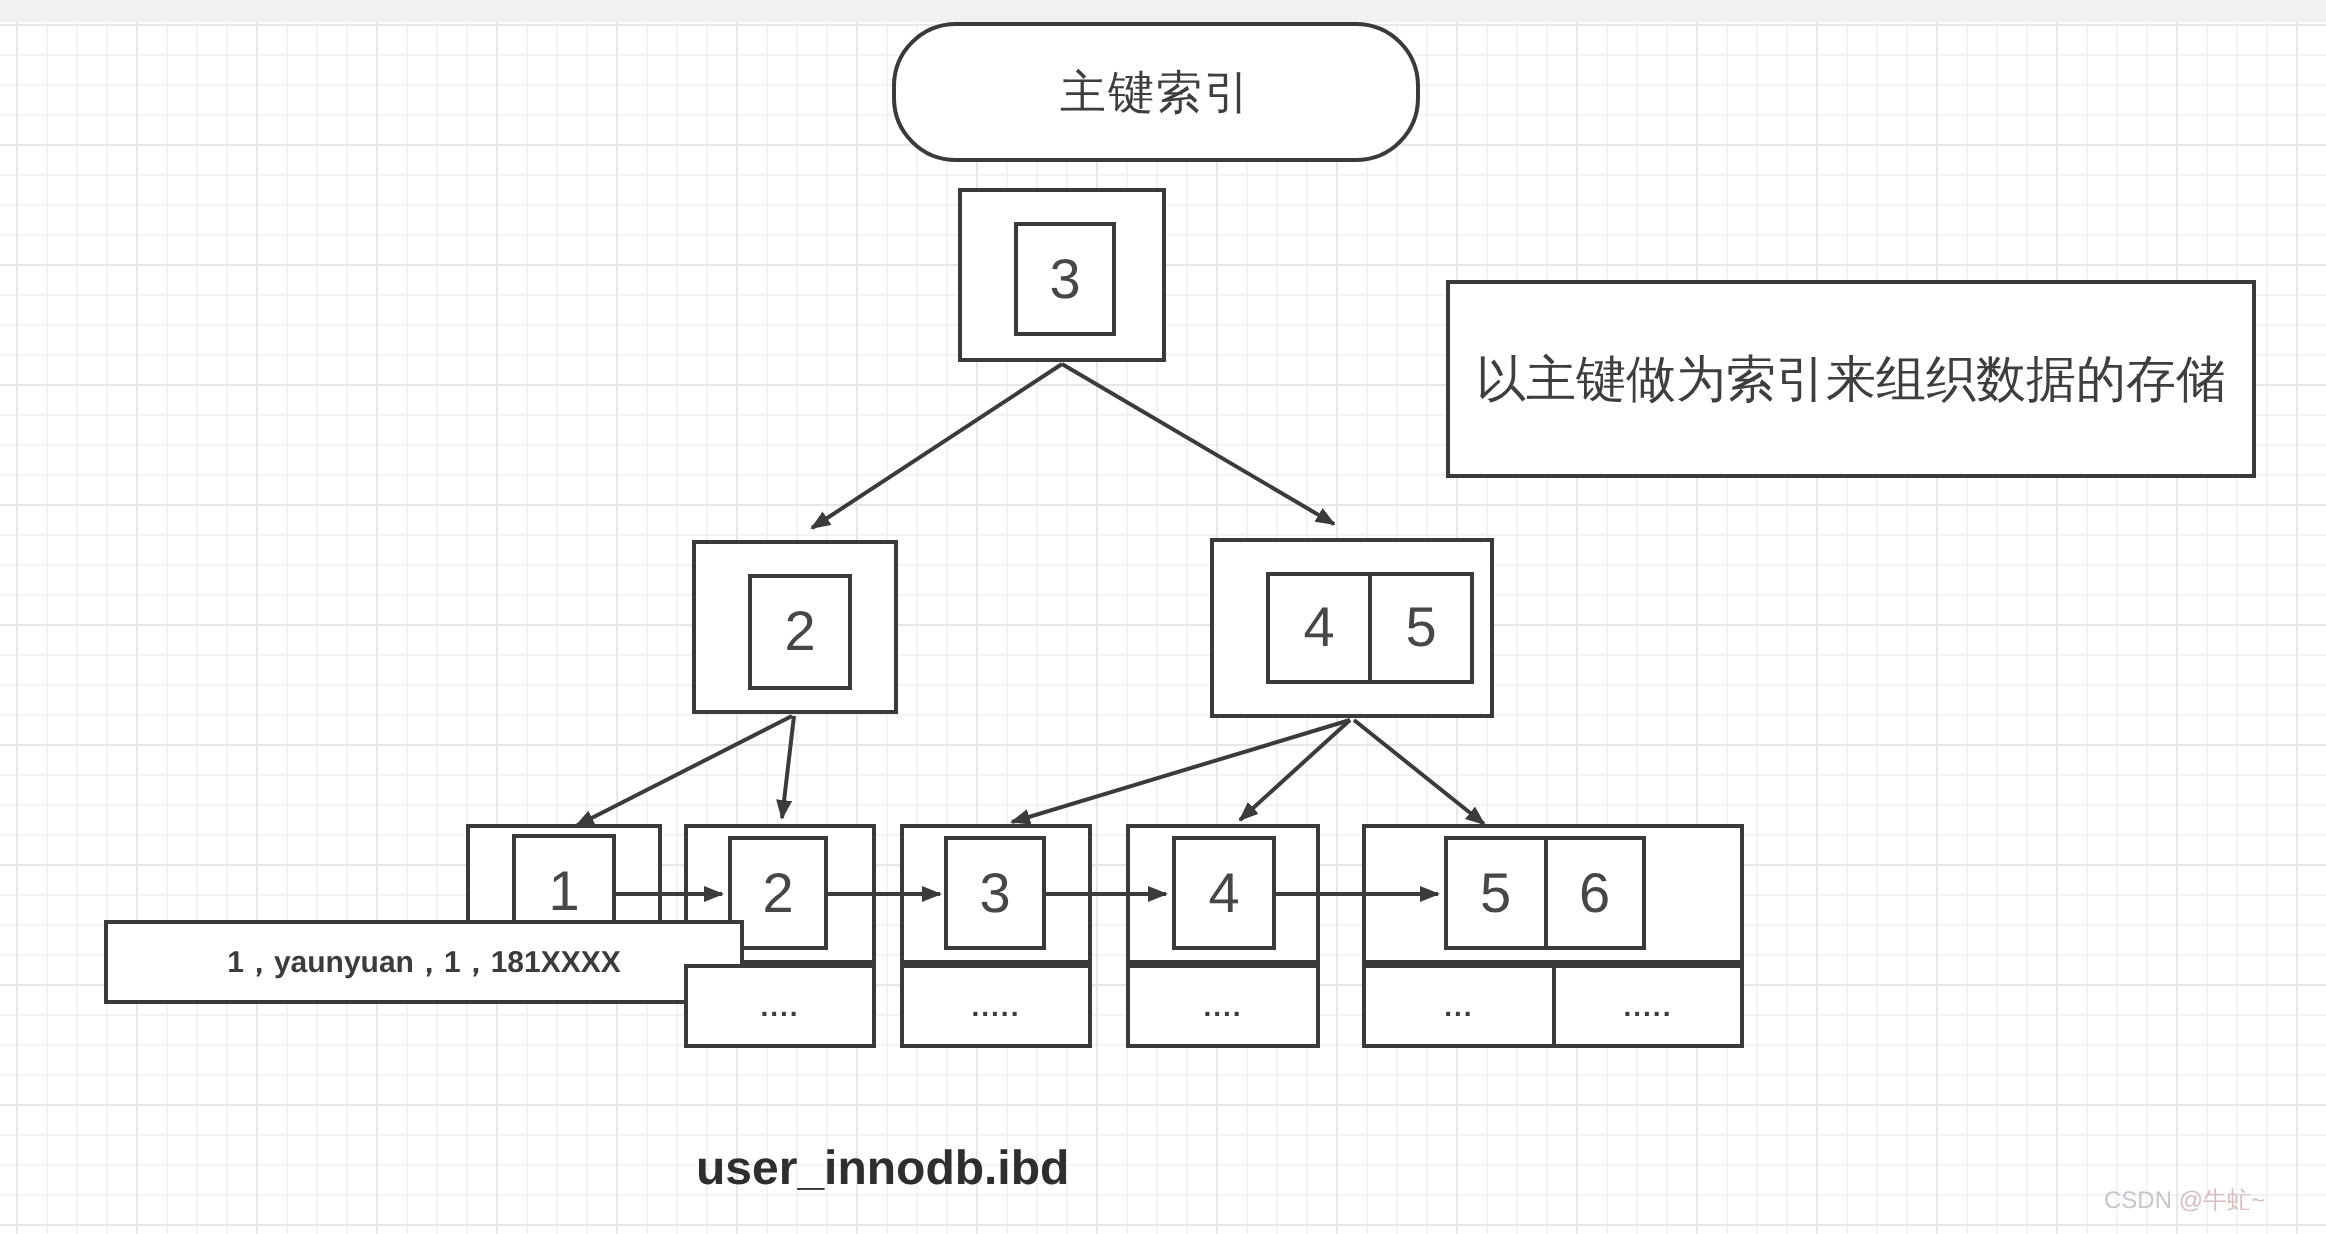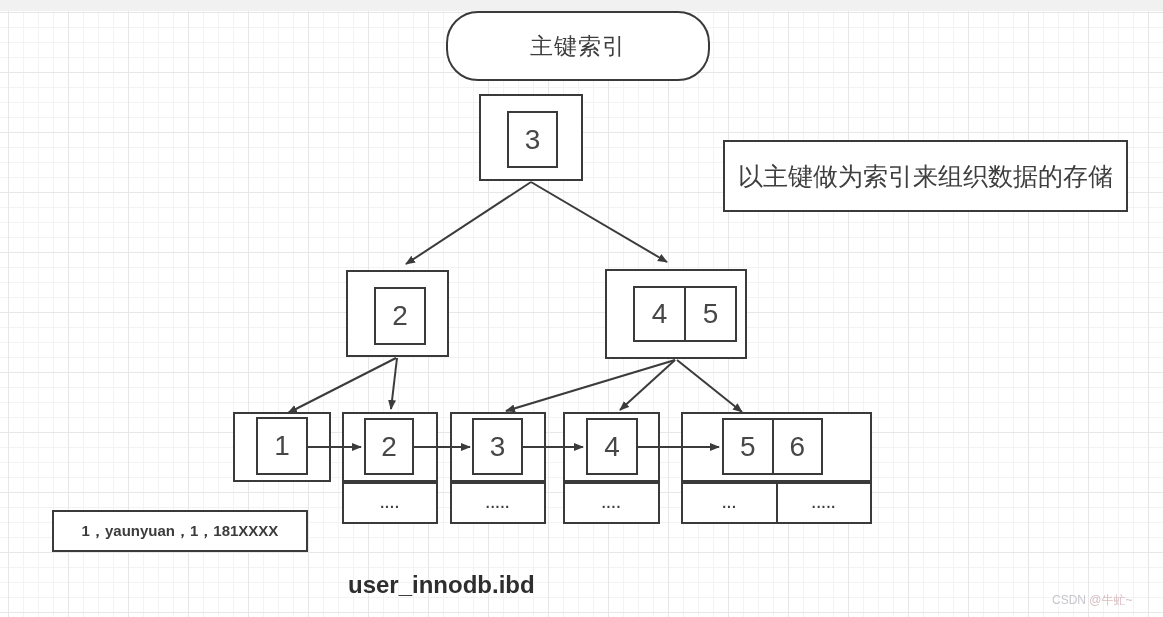--- a/index.html
+++ b/index.html
@@ -35,21 +35,21 @@
 <body>
 
 <div class="canvas">
 
   <div class="topstrip"></div>
 
   <div class="shape center" style="left:446px;top:11px;width:264px;height:70px;border-radius:32px;">
     <span class="label-cn">主键索引</span>
   </div>
 
-  <div class="shape center" style="left:723px;top:140px;width:405px;height:72px;">
+  <div class="shape center" style="left:723px;top:140px;width:405px;height:99px;">
     <span class="note-cn">以主键做为索引来组织数据的存储</span>
   </div>
 
   <div class="shape" style="left:479px;top:94px;width:104px;height:87px;"></div>
   <div class="shape center" style="left:507px;top:111px;width:51px;height:57px;">
     <span class="key">3</span>
   </div>
 
   <div class="shape" style="left:346px;top:270px;width:103px;height:87px;"></div>
   <div class="shape center" style="left:374px;top:287px;width:52px;height:58px;">
@@ -89,21 +89,21 @@
   <div class="shape" style="left:681px;top:412px;width:191px;height:70px;"></div>
   <div class="cells" style="left:722px;top:418px;width:101px;height:57px;">
     <div class="cell">
       <span class="key">5</span>
     </div>
     <div class="cell">
       <span class="key">6</span>
     </div>
   </div>
 
-  <div class="shape center" style="left:52px;top:510px;width:256px;height:42px;">
+  <div class="shape center" style="left:52px;top:460px;width:320px;height:42px;">
     <span class="rowtext">1，yaunyuan，1，181XXXX</span>
   </div>
   <div class="shape center" style="left:342px;top:482px;width:96px;height:42px;">
     <span class="dots">....</span>
   </div>
   <div class="shape center" style="left:450px;top:482px;width:96px;height:42px;">
     <span class="dots">.....</span>
   </div>
   <div class="shape center" style="left:563px;top:482px;width:97px;height:42px;">
     <span class="dots">....</span>

